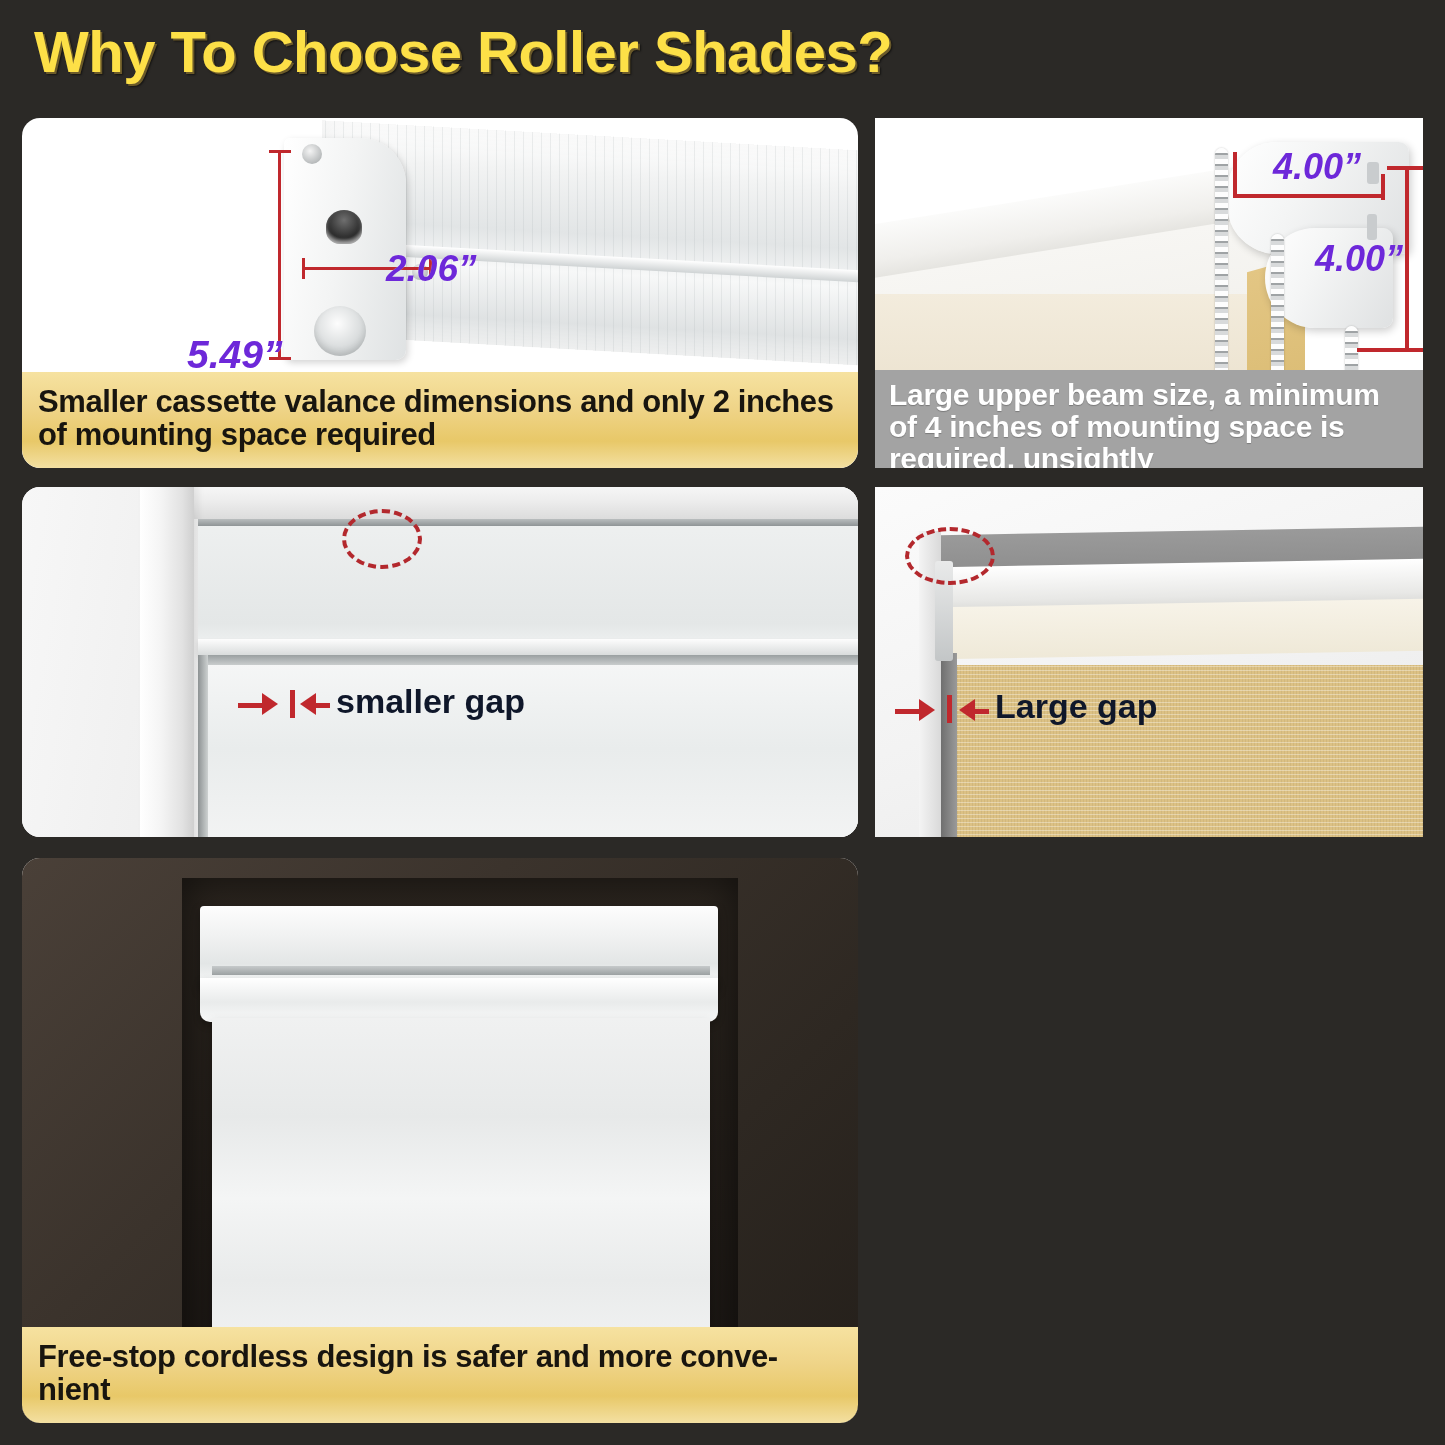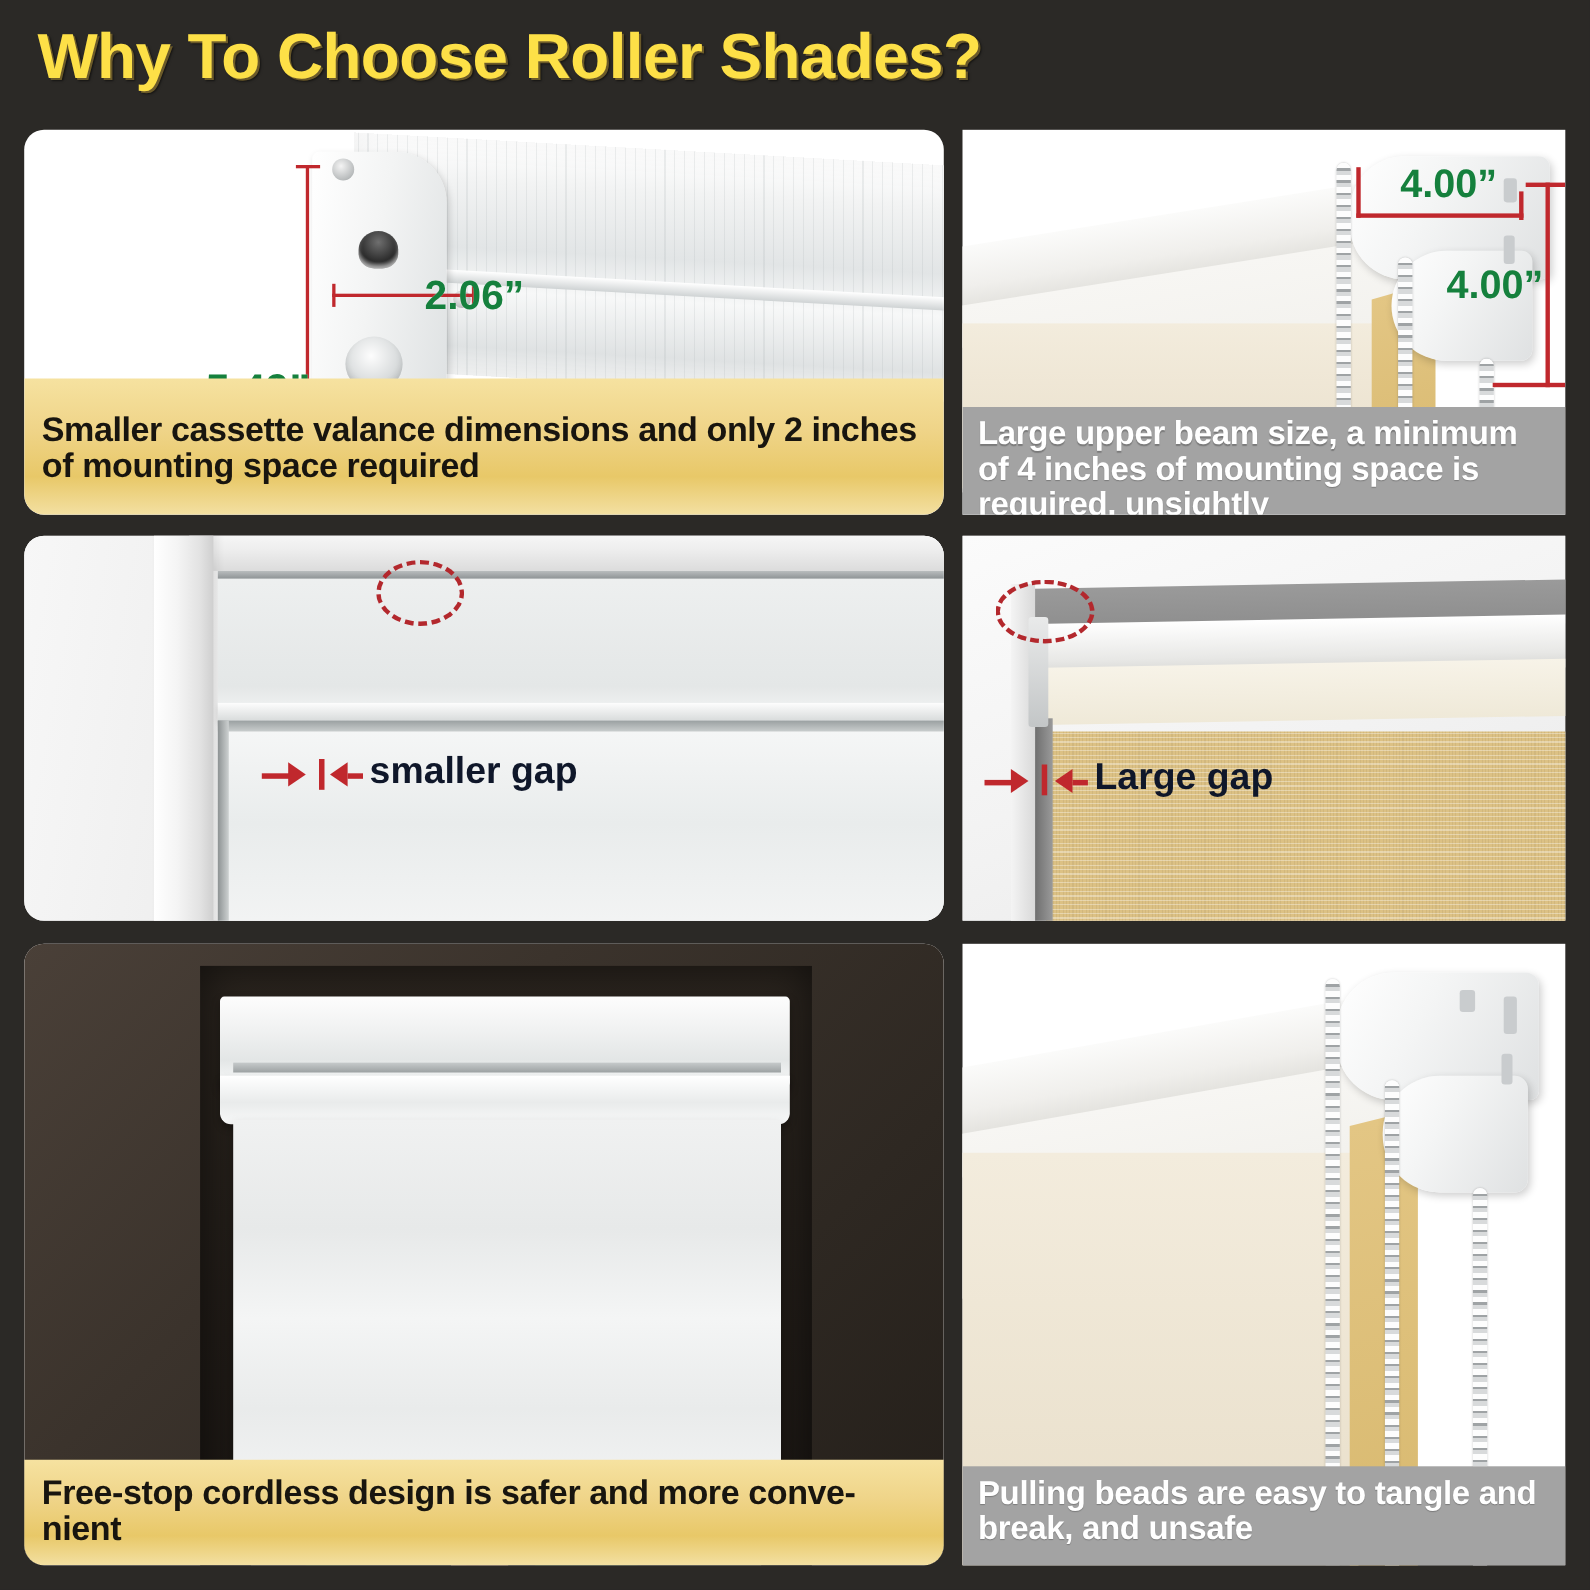--- a/index.html
+++ b/index.html
@@ -42,22 +42,22 @@
     background:#a3a3a3;
     color:#ffffff;
     padding:9px 14px 8px 14px;
   }
   .cap-text{font-weight:bold;line-height:1.06;}
   .cap.gold .cap-text{font-size:31px;letter-spacing:-.4px;}
   .cap.gray .cap-text{font-size:30px;letter-spacing:-.3px;
     text-shadow:0 1px 1px rgba(0,0,0,.25);}
 
   
-  .dim{position:absolute;color:#15803d;font-weight:bold;white-space:nowrap;
-       text-shadow:0 0 1px rgba(255,255,255,.6);}
+  .dim{position:absolute;color:#6d28d9;font-weight:bold;white-space:nowrap;
+       text-shadow:0 0 1px rgba(255,255,255,.6);font-style:italic;}
   .redline{position:absolute;background:#c0282d;}
   .note{position:absolute;color:#0f172a;white-space:nowrap;font-weight:bold;text-align:right;}
 
   
   .p1-bar{
     position:absolute;left:300px;top:18px;width:560px;height:215px;
     background:linear-gradient(180deg,#ffffff 0%,#f2f3f3 18%,#e2e5e6 46%,#f7f8f8 64%,#dfe2e3 88%,#f4f5f5 100%);
     transform:skewY(3.2deg);
     box-shadow:inset 0 0 30px rgba(0,0,0,.05);
   }
@@ -173,21 +173,21 @@
       <div class="redline" style="left:256px;top:32px;width:3px;height:210px;"></div>
       <div class="redline" style="left:247px;top:32px;width:22px;height:3px;"></div>
       <div class="redline" style="left:247px;top:239px;width:22px;height:3px;"></div>
       <div class="dim" style="left:165px;top:215px;font-size:39px;">5.49”</div>
 
       <div class="redline" style="left:280px;top:149px;width:130px;height:3px;"></div>
       <div class="redline" style="left:280px;top:140px;width:3px;height:21px;"></div>
       <div class="redline" style="left:407px;top:140px;width:3px;height:21px;"></div>
       <div class="dim" style="left:348px;top:130px;font-size:37px;margin-left:16px;">2.06”</div>
     </div>
-    <div class="cap gold" style="height:124px;align-items:center;">
+    <div class="cap gold" style="height:96px;">
       <div class="cap-text">Smaller cassette valance dimensions and only 2 inches of mounting space required</div>
     </div>
   </div>
 
   <div class="panel right" style="left:875px;top:118px;width:548px;height:350px;">
     <div class="photo">
       <div class="rs-tube weave" style="left:-20px;top:72px;width:470px;height:92px;transform:skewY(-9deg);"></div>
       <div class="rs-white weave" style="left:-20px;top:128px;width:440px;height:170px;transform:skewY(-9deg);"></div>
       <div class="rs-beige weave" style="left:-20px;top:176px;width:400px;height:150px;"></div>
       <div class="rs-tan" style="left:372px;top:146px;width:58px;height:185px;transform:skewY(-16deg);"></div>
@@ -281,35 +281,14 @@
       <div class="p5-rail"></div>
       <div class="p5-fabric weave"></div>
       <div class="p5-bottomrail"></div>
       <div style="position:absolute;left:190px;right:148px;top:108px;height:9px;background:linear-gradient(180deg,#c6cacb,#9ca1a2);"></div>
     </div>
     <div class="cap gold" style="height:96px;">
       <div class="cap-text">Free-stop cordless design is safer and more conve-nient</div>
     </div>
   </div>
 
-  <div class="panel right" style="left:875px;top:858px;width:548px;height:565px;">
-    <div class="photo">
-      <div class="rs-tube weave" style="left:-20px;top:78px;width:430px;height:100px;transform:skewY(-10deg);"></div>
-      <div class="rs-white weave" style="left:-20px;top:140px;width:410px;height:150px;transform:skewY(-10deg);"></div>
-      <div class="rs-beige weave" style="left:-20px;top:190px;width:380px;bottom:-10px;"></div>
-      <div class="rs-tan" style="left:352px;top:158px;width:62px;bottom:-10px;transform:skewY(-14deg);"></div>
-
-      <div class="bracket" style="left:340px;top:26px;width:184px;height:116px;border-radius:52px 12px 8px 52px;"></div>
-      <div class="bracket" style="left:382px;top:120px;width:132px;height:106px;border-radius:52px 12px 12px 52px;"></div>
-      <div class="bracket-slot" style="left:452px;top:42px;width:14px;height:20px;"></div>
-      <div class="bracket-slot" style="left:492px;top:48px;width:12px;height:34px;"></div>
-      <div class="bracket-slot" style="left:490px;top:100px;width:10px;height:28px;"></div>
-
-      <div class="beadchain" style="left:330px;top:32px;bottom:-10px;"></div>
-      <div class="beadchain" style="left:384px;top:124px;bottom:-10px;"></div>
-      <div class="beadchain" style="left:464px;top:222px;bottom:-10px;"></div>
-    </div>
-    <div class="cap gray" style="height:90px;">
-      <div class="cap-text">Pulling beads are easy to tangle and break, and unsafe</div>
-    </div>
-  </div>
 
 </div>
 
 </body></html>

